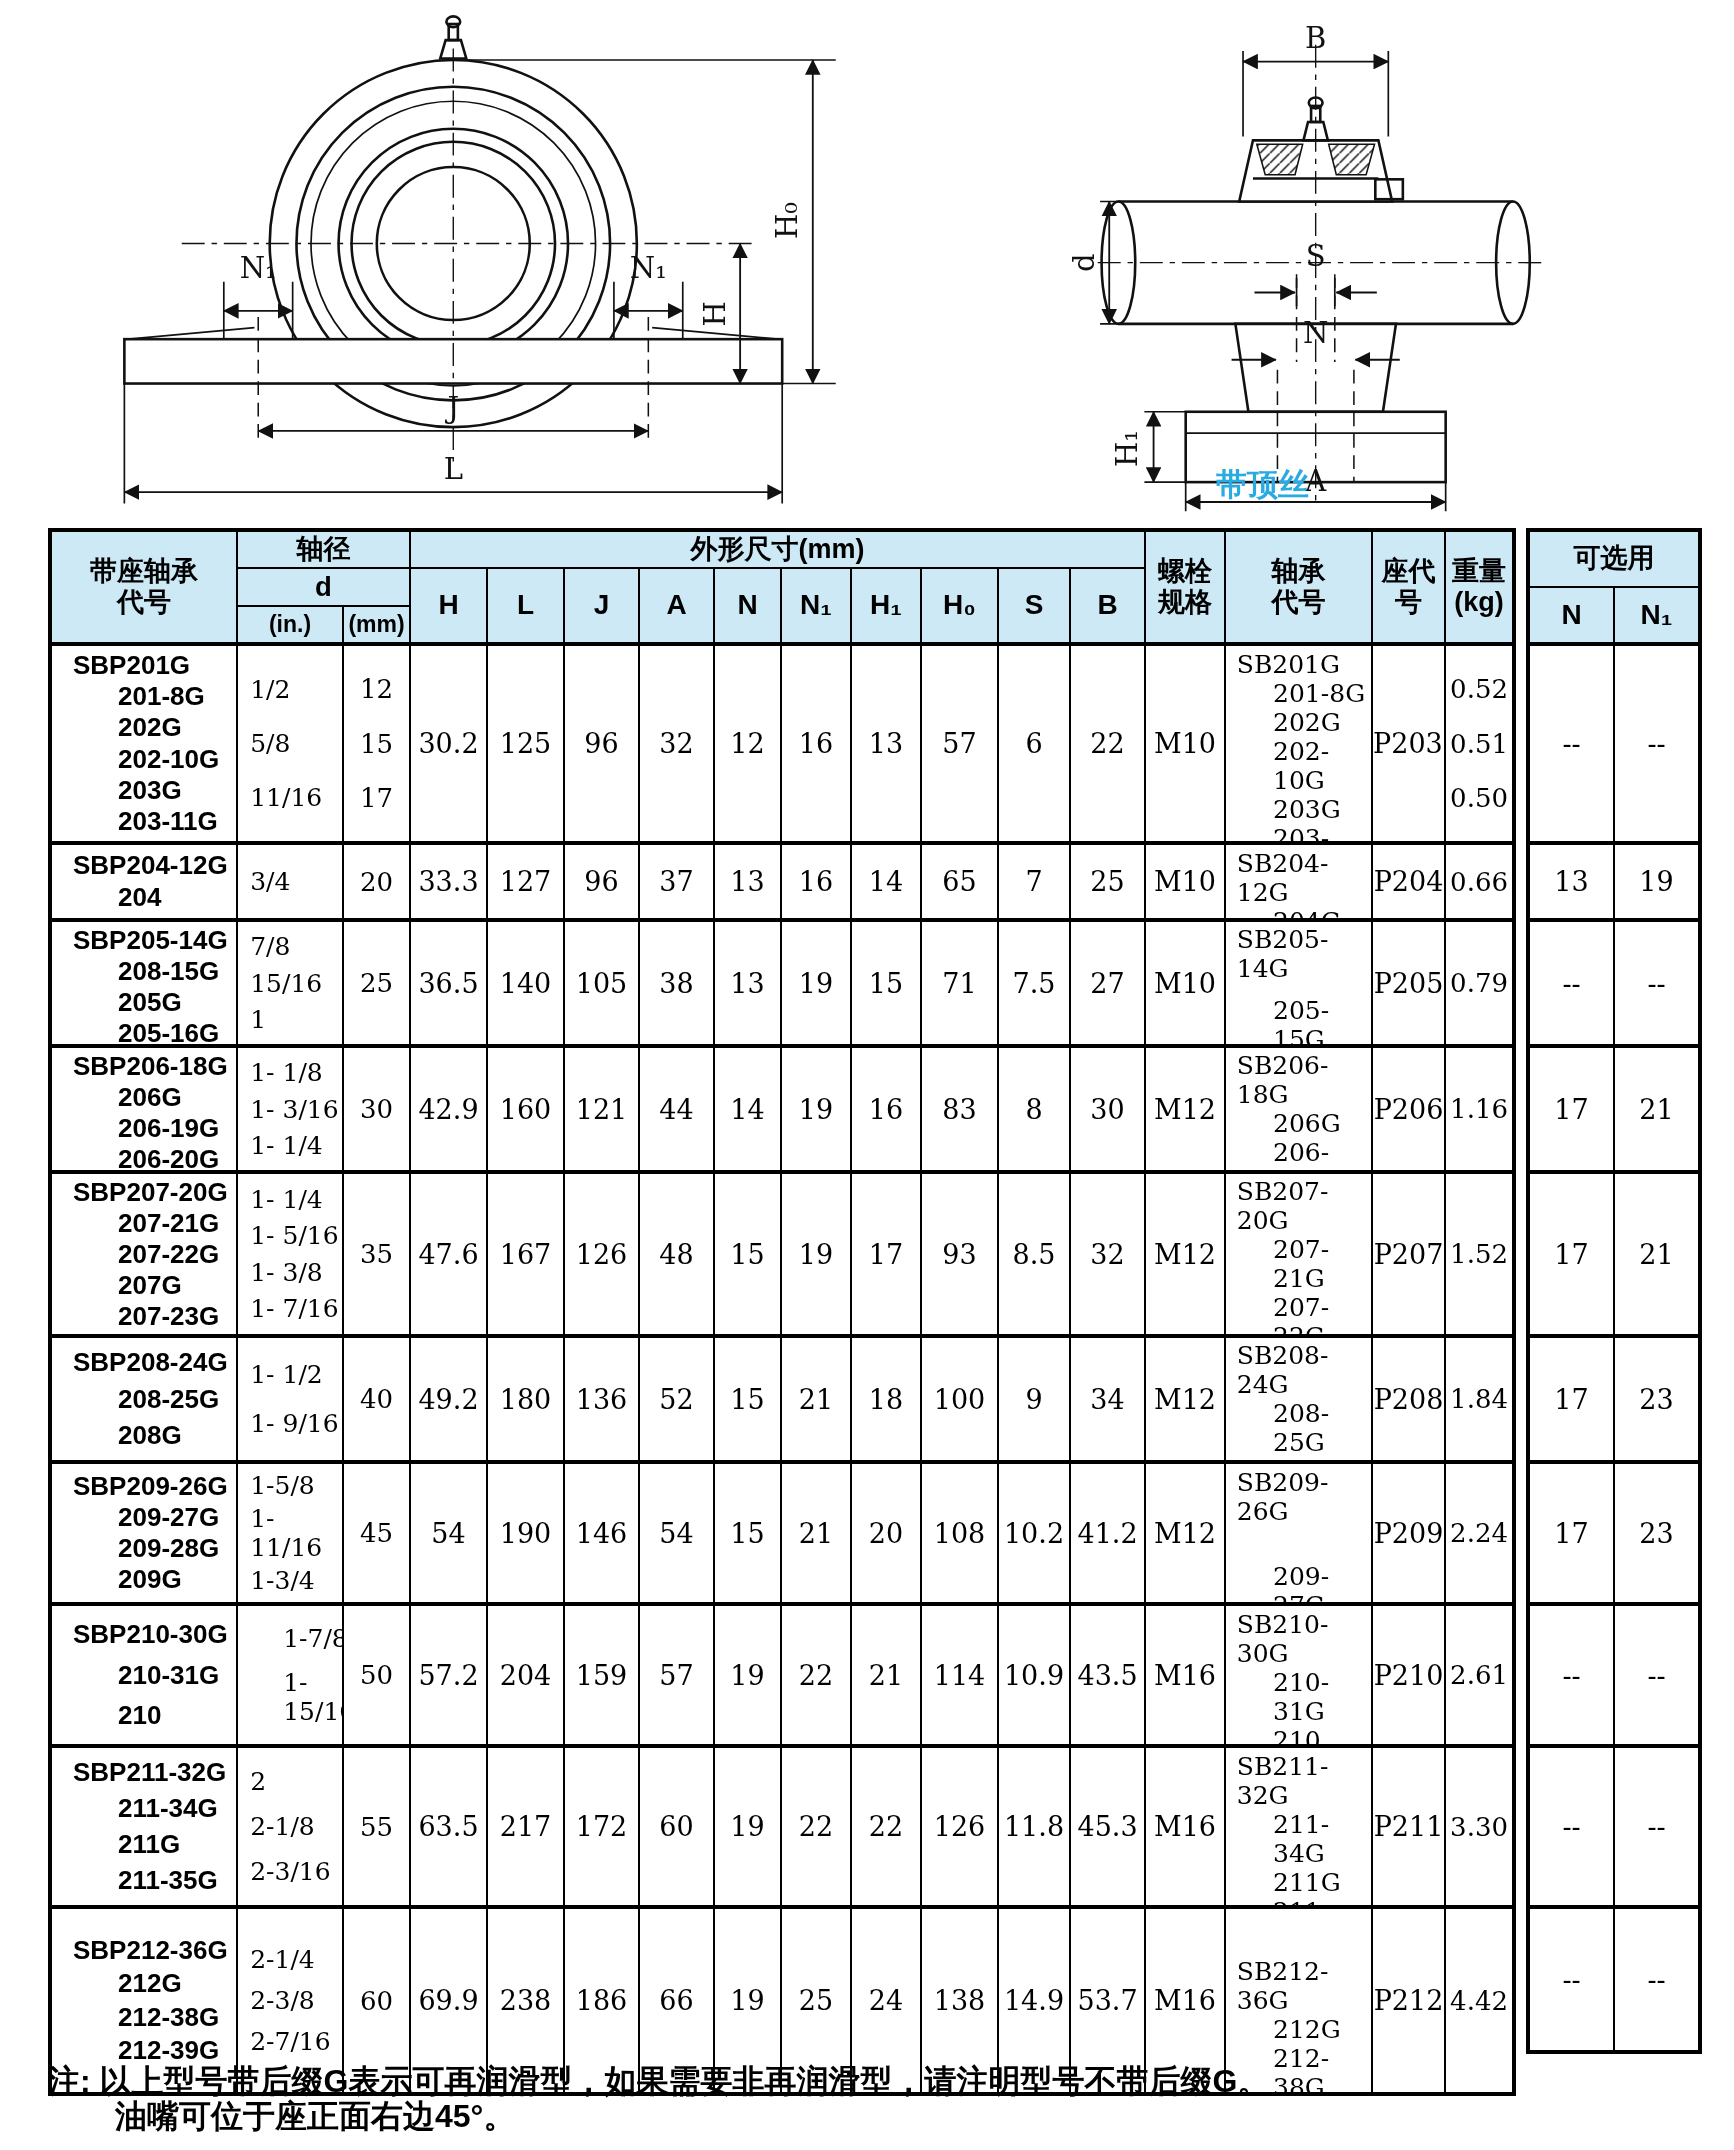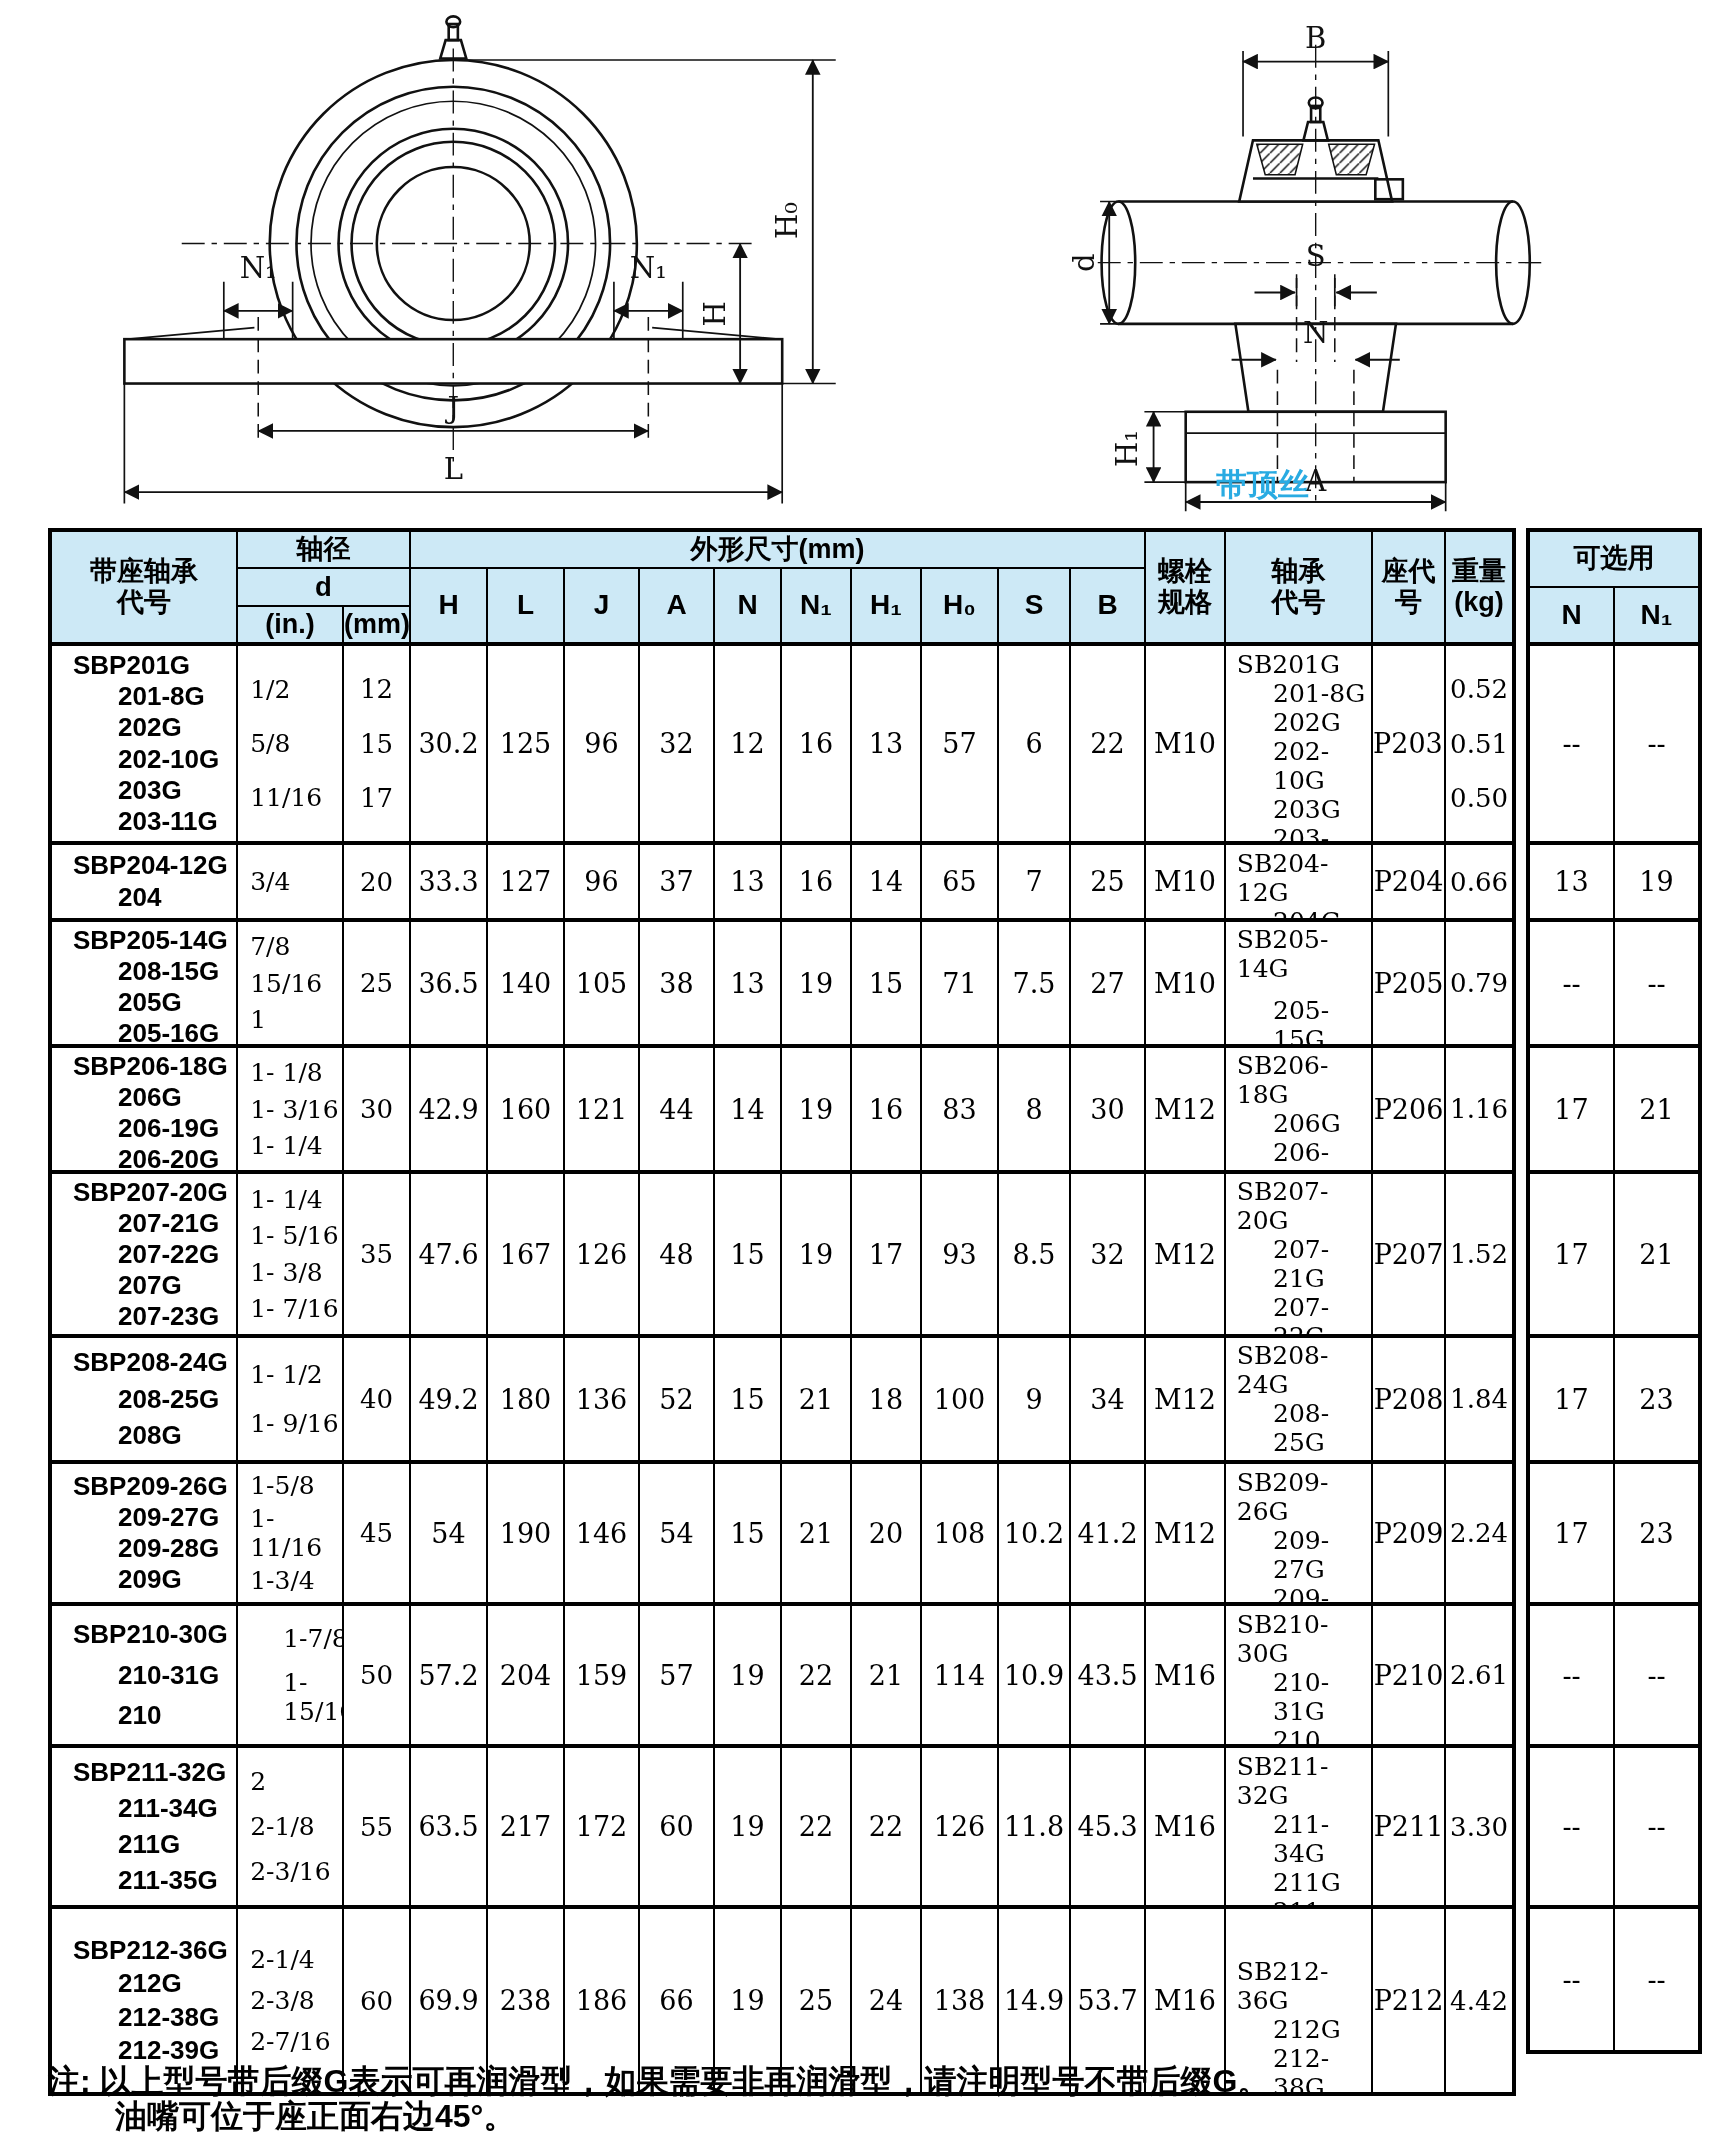--- a/index.html
+++ b/index.html
@@ -24,21 +24,21 @@
 
   
   table{border-collapse:collapse;table-layout:fixed;background:#fff;}
   #main-table{position:absolute;left:48px;top:528px;width:1463px;border:4.6px solid #000;}
   #opt-table{position:absolute;left:1526px;top:528px;width:171px;border:4.6px solid #000;}
   th,td{border:2.3px solid #000;padding:0;overflow:hidden;}
   thead th{background:var(--header-bg,#CDE9F6);font-weight:bold;white-space:pre-line;line-height:1.15;}
   thead tr{height:38px;}
   .hcn{font-size:27px;}
   .hd{font-size:27.5px;}
-  .hsub{font-size:27px;font-weight:bold;}
+  .hsub{font-size:23px;font-weight:bold;}
   .hdim{font-size:28px;}
   tbody td{border-top:4.6px solid #000;border-bottom:4.6px solid #000;vertical-align:middle;}
   td.val{text-align:center;font-family:"DejaVu Serif","Liberation Serif",serif;font-size:27px;}
   .stack{display:flex;flex-direction:column;justify-content:space-evenly;width:100%;}
   .code-line{font-family:"Liberation Sans",sans-serif;font-weight:bold;font-size:26px;text-align:left;}
   .code-line.lead{padding-left:21px;}
   .code-line.sub{padding-left:66px;}
   .bearing-line{font-family:"DejaVu Serif","Liberation Serif",serif;font-size:25px;text-align:left;}
   .bearing-line.lead{padding-left:10.7px;}
   .bearing-line.sub{padding-left:47px;}
@@ -514,21 +514,21 @@
           <td class="val">146</td>
           <td class="val">54</td>
           <td class="val">15</td>
           <td class="val">21</td>
           <td class="val">20</td>
           <td class="val">108</td>
           <td class="val">10.2</td>
           <td class="val">41.2</td>
           <td class="val">M12</td>
           <td>
-            <div class="stack" style="height: 131px;">
+            <div class="stack" style="height: 131px; gap: 36px;">
               <div class="bearing-line lead">SB209-26G</div>
               <div class="bearing-line sub">209-27G</div>
               <div class="bearing-line sub">209-28G</div>
             </div>
           </td>
           <td class="val">P209</td>
           <td>
             <div class="stack" style="height: 131px;">
               <div class="weight-line">2.24</div>
             </div>

